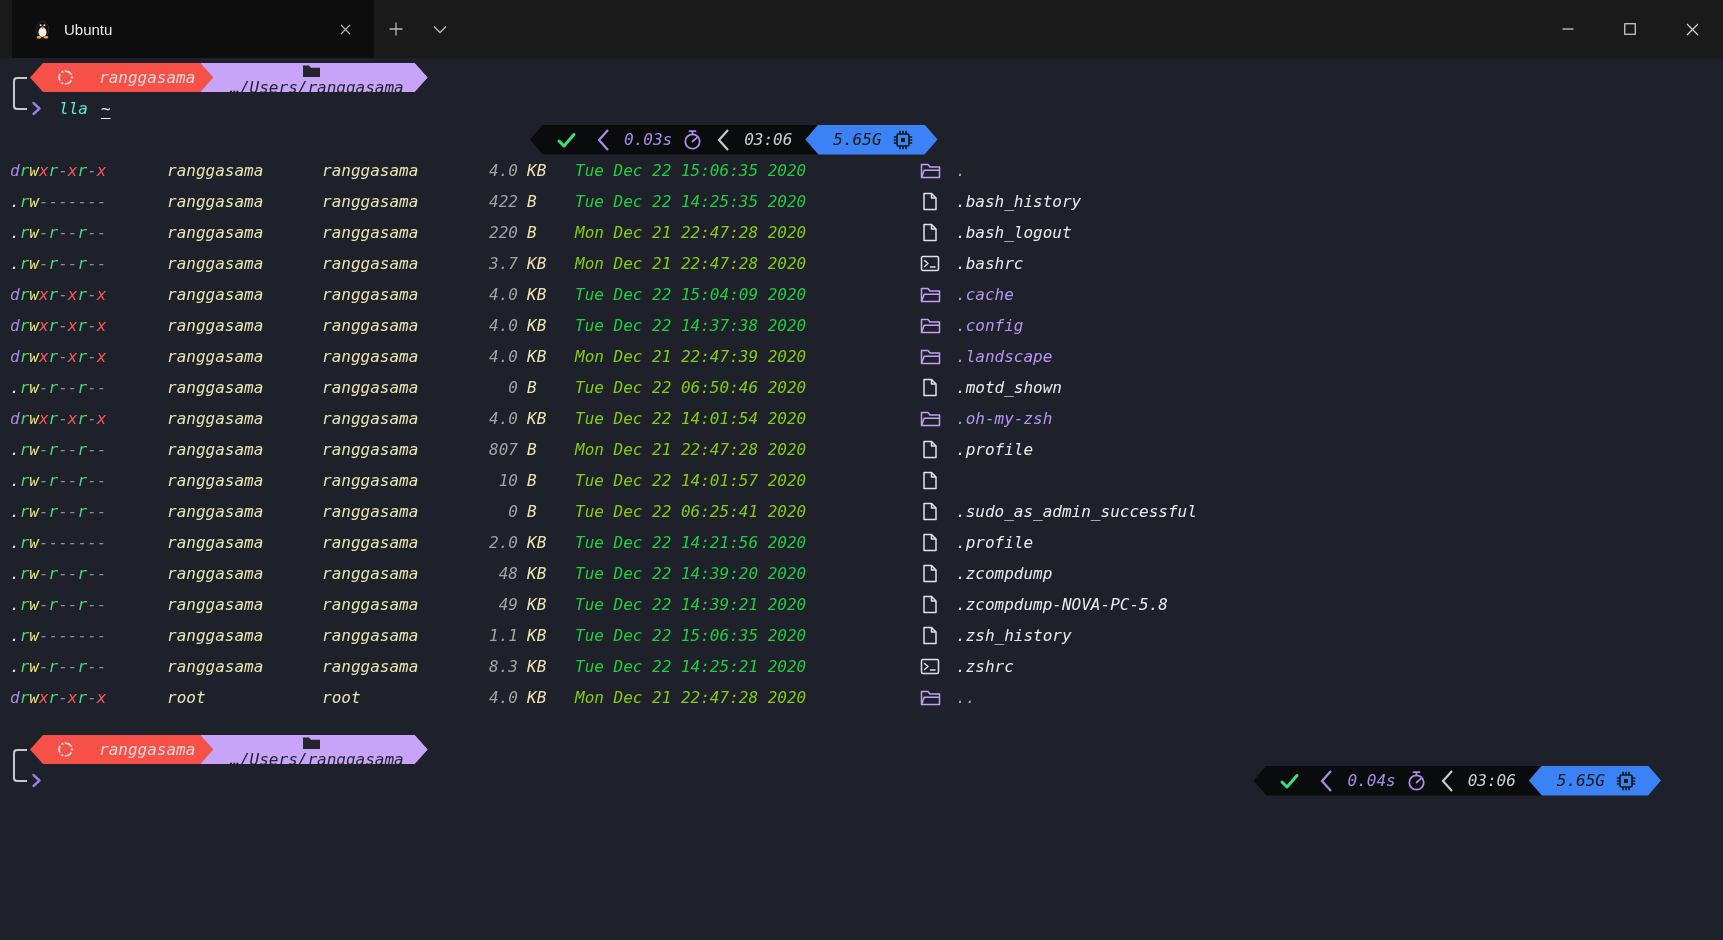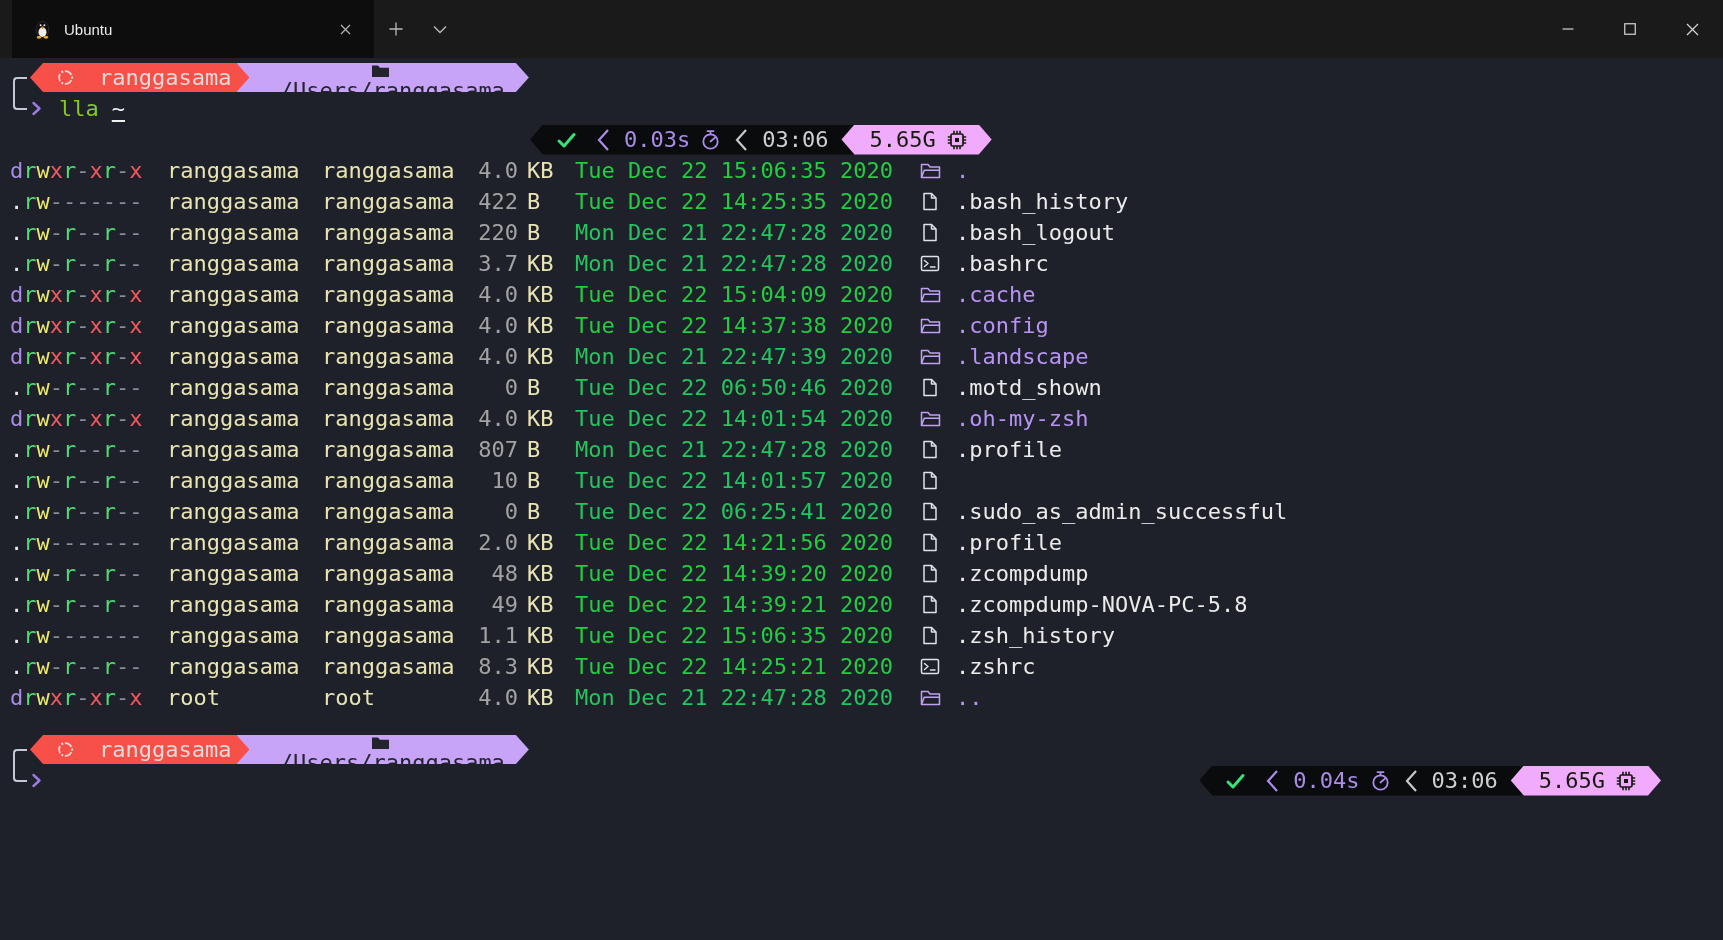--- a/index.html
+++ b/index.html
@@ -11,65 +11,65 @@
   .tab { margin-left:12px; width:362px; background:#0d0d0d; display:flex; align-items:center; padding:0 16px 0 22px; }
   .tab-title { color:#ebebeb; font-size:15px; margin-left:13px; flex:1; }
   .icon-btn { display:flex; align-items:center; justify-content:center; color:#b9b9b9; }
   .tab-close { width:26px; height:26px; border-radius:3px; }
   .newtab { width:44px; }
   .dropdown { width:44px; }
   .tb-spacer { flex:1; }
   .winbtn { width:62px; display:flex; align-items:center; justify-content:center; color:#d6d6d6; }
 
   
-  .terminal { position:relative; padding:4px 10px 0 10px; font-family:"DejaVu Sans Mono","Liberation Mono",monospace; font-size:22px; color:#e9e9e9; }
+  .terminal { position:relative; padding:4px 10px 0 10px; font-family:"DejaVu Sans Mono","Liberation Mono",monospace; font-size:16px; color:#e9e9e9;font-style:italic; }
   .tline { height:31px; display:flex; align-items:center; white-space:pre; }
 
   .prompt-block { position:relative; }
   .connector { position:absolute; left:3px; top:15px; width:14px; height:33px; border:2.5px solid #c3c8d2; border-right:none; border-radius:4px 0 0 4px; }
   .segments { margin-left:20px; display:flex; height:29px; }
   .seg { display:flex; align-items:center; height:29px; }
   .seg-user { background:#f75049; color:#dcdcdc; padding:0 18px 0 26px; z-index:2; position:relative;
     clip-path:polygon(0 50%, 13px 0, calc(100% - 13px) 0, 100% 50%, calc(100% - 13px) 100%, 13px 100%); }
   .seg-user .seg-ic { margin-right:24px; display:flex; }
   .seg-path { background:#c7a4f8; color:#23242c; margin-left:-13px; padding:0 24px 0 30px; z-index:1; position:relative;
     clip-path:polygon(0 0, calc(100% - 13px) 0, 100% 50%, calc(100% - 13px) 100%, 0 100%);flex-direction:column; }
   .seg-path .seg-ic { margin-right:11px; display:flex; }
 
   .cmdline { padding-left:21px; }
   .prompt-chevron { display:flex; margin-right:17px; }
-  .cmd { color:#84cc16; }
+  .cmd { color:#5eead4; }
   .cmd-arg { color:#eef0f2; text-decoration:underline; text-underline-offset:4px; margin-left:13px; }
 
   
   .statusbar { display:flex; height:30px; }
   .sb-black { background:#0a0b0d; color:#cfcfcf; display:flex; align-items:center; height:30px; padding:0 26px 0 26px; z-index:1; position:relative;
     clip-path:polygon(0 50%, 13px 0, 100% 0, 100% 100%, 13px 100%); }
-  .sb-yellow { background:#f0abfc; color:#17190f; display:flex; align-items:center; height:30px; margin-left:-13px; padding:0 24px 0 28px; z-index:2; position:relative;
+  .sb-yellow { background:#3b82f6; color:#17190f; display:flex; align-items:center; height:30px; margin-left:-13px; padding:0 24px 0 28px; z-index:2; position:relative;
     clip-path:polygon(0 50%, 13px 0, calc(100% - 13px) 0, 100% 50%, calc(100% - 13px) 100%, 13px 100%); }
   .sb-purple { color:#ab8ce8; }
   .sb-sep { display:flex; margin:0 14px; }
   .sb-check { display:flex; margin-right:6px; }
   .sb-watch { display:flex; margin-left:10px; }
   .sb-chip { display:flex; margin-left:10px; }
   .status1 { margin-left:520px; }
   .line-status2 { justify-content:space-between; }
   .status2 { margin-right:52px; }
 
   
   .row { height:31px; display:flex; align-items:center; white-space:pre; }
   .c-perms { width:157px; }
   .c-user, .c-group { color:#e9e5b2; }
   .c-user { width:155px; }
   .c-group { width:138px; }
   .c-size { width:58px; text-align:right; color:#a3a3a3; }
   .c-unit { width:38px; margin-left:9px; color:#e9e5b2; }
   .c-date { width:332px; margin-left:10px; }
   .c-date.recent { color:#22cd40; }
-  .c-date.old { color:#22c55e; }
+  .c-date.old { color:#84cc16; }
   .c-icon { width:22px; margin-left:12px; display:flex; align-items:center; justify-content:center; }
   .c-icon.dir { color:#c0a1f5; }
   .c-icon.file { color:#dfe3e8; }
   .c-name { margin-left:15px; }
   .c-name.dir { color:#b793f6; }
   .c-name.file { color:#ebebeb; }
   .pc-dot { color:#e8ebee; } .pc-d { color:#a98ae5; } .pc-r { color:#4fdc77; }
   .pc-w { color:#e9e96e; } .pc-x { color:#f4575c; } .pc-dash { color:#8b8e99; }
 
   .gap20 { height:21px; }

